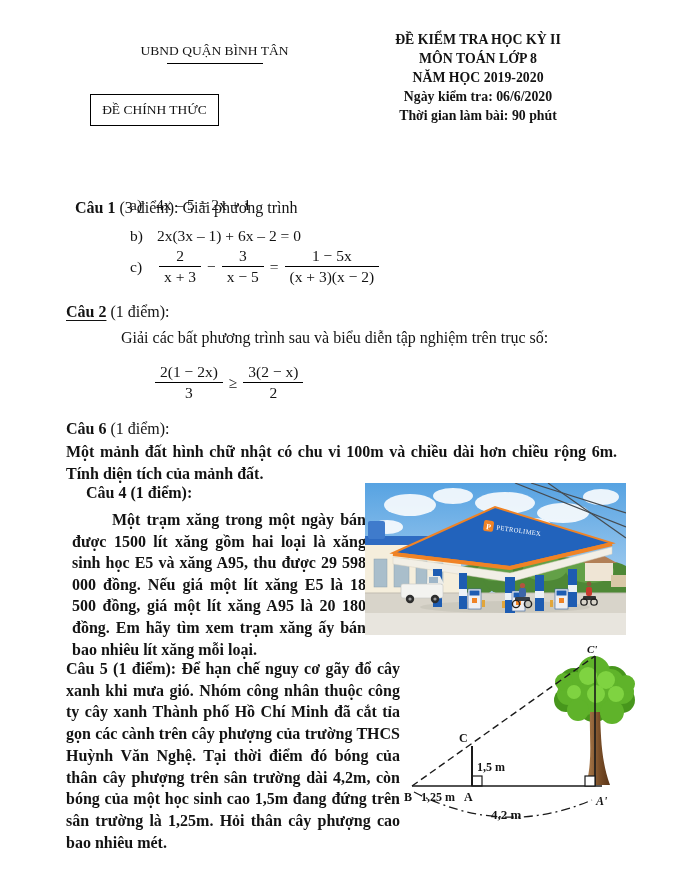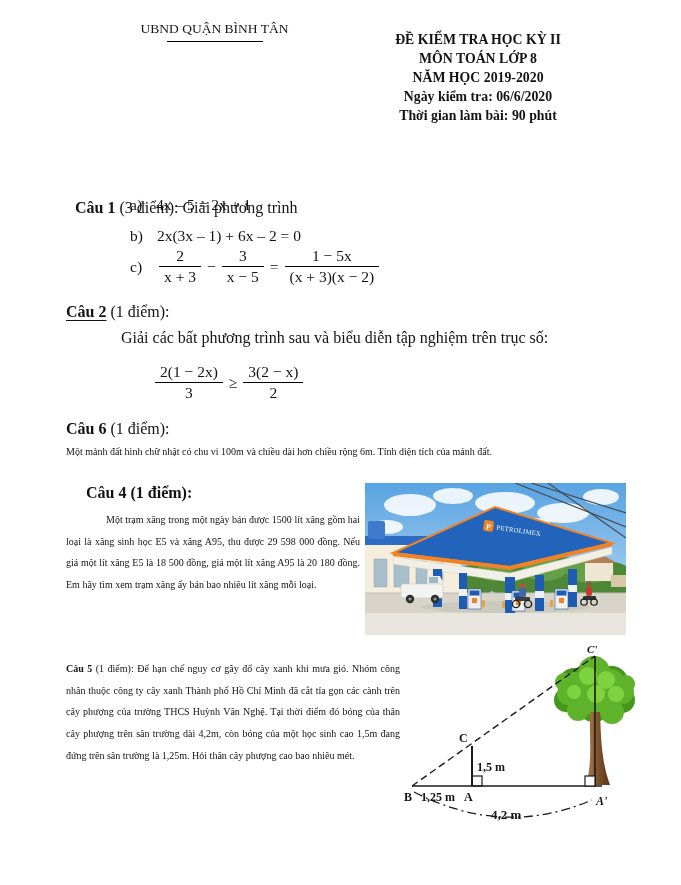--- a/index.html
+++ b/index.html
@@ -2,62 +2,63 @@
 <html><head>
 <meta charset="utf-8">
 <style>
   html,body{margin:0;padding:0;background:#ffffff;}
   .page{
     position:relative;width:681px;height:885px;background:#fff;overflow:hidden;
     font-family:"Liberation Serif","DejaVu Serif",serif;color:#131313;
   }
   .abs{position:absolute;}
   
-  .hdr-left{left:82px;top:20px;width:265px;text-align:center;line-height:17px;}
+  .hdr-left{left:82px;top:42px;width:265px;text-align:center;line-height:17px;}
   .hl1{font-size:13.5px;}
   .hl2{font-size:14.5px;font-weight:bold;}
   .hl-rule{width:96px;border-top:1.6px solid #000;margin:4px auto 0;}
   .stamp{left:90px;top:94px;width:127px;height:30px;border:1.6px solid #000;
          display:flex;align-items:center;justify-content:center;font-size:13.5px;}
   .hdr-right{left:372px;top:30px;width:212px;text-align:center;font-weight:bold;
              font-size:13.8px;line-height:19px;}
   
   .qhead{font-size:16px;}
   .qhead b{font-weight:bold;}
   .u{text-decoration:underline;text-underline-offset:3px;}
   
   .eqrow{display:flex;align-items:center;font-size:15.5px;}
   .eqrow .lbl{margin-right:14px;}
   .frac{display:inline-block;text-align:center;vertical-align:middle;margin:0 3px;}
   .frac .num{display:block;padding:0 5px 1px;border-bottom:1.4px solid #000;}
   .frac .den{display:block;padding:1px 5px 0;}
   .op{margin:0 3px;}
   
-  .body-text{font-size:10px;text-align:justify;}
+  .body-text{font-size:16px;text-align:justify;font-weight:bold;}
   .q3b{left:66px;top:441px;width:551px;line-height:21.5px;}
-  .q4b{left:66px;top:509px;width:294px;line-height:21.6px;text-indent:40px;}
+  .q4b{left:72px;top:509px;width:294px;line-height:21.6px;text-indent:40px;}
   .q5b{left:66px;top:658px;width:334px;line-height:21.7px;}
   .bold{font-weight:bold;margin-left:20px;}
   
   .photo{left:365px;top:483px;width:261px;height:152px;}
   .diagram{left:398px;top:642px;width:283px;height:218px;}
   svg{display:block;}
   .dg-text{font-family:"Liberation Serif","DejaVu Serif",serif;font-weight:bold;fill:#141414;}
   .dg-it{font-style:italic;}
 </style>
 </head>
 <body>
 
 <div class="page">
 
   <div class="abs hdr-left">
     <div class="hl1">UBND QUẬN BÌNH TÂN</div>
     <div class="hl-rule"></div>
   </div>
 
+  <div class="abs stamp">ĐỀ CHÍNH THỨC</div>
 
   <div class="abs hdr-right">
     <div>ĐỀ KIỂM TRA HỌC KỲ II</div>
     <div>MÔN TOÁN LỚP 8</div>
     <div>NĂM HỌC 2019-2020</div>
     <div>Ngày kiểm tra: 06/6/2020</div>
     <div>Thời gian làm bài: 90 phút</div>
   </div>
 
   <div class="abs qhead" style="left:75px;top:163px;margin-top:36px;">

